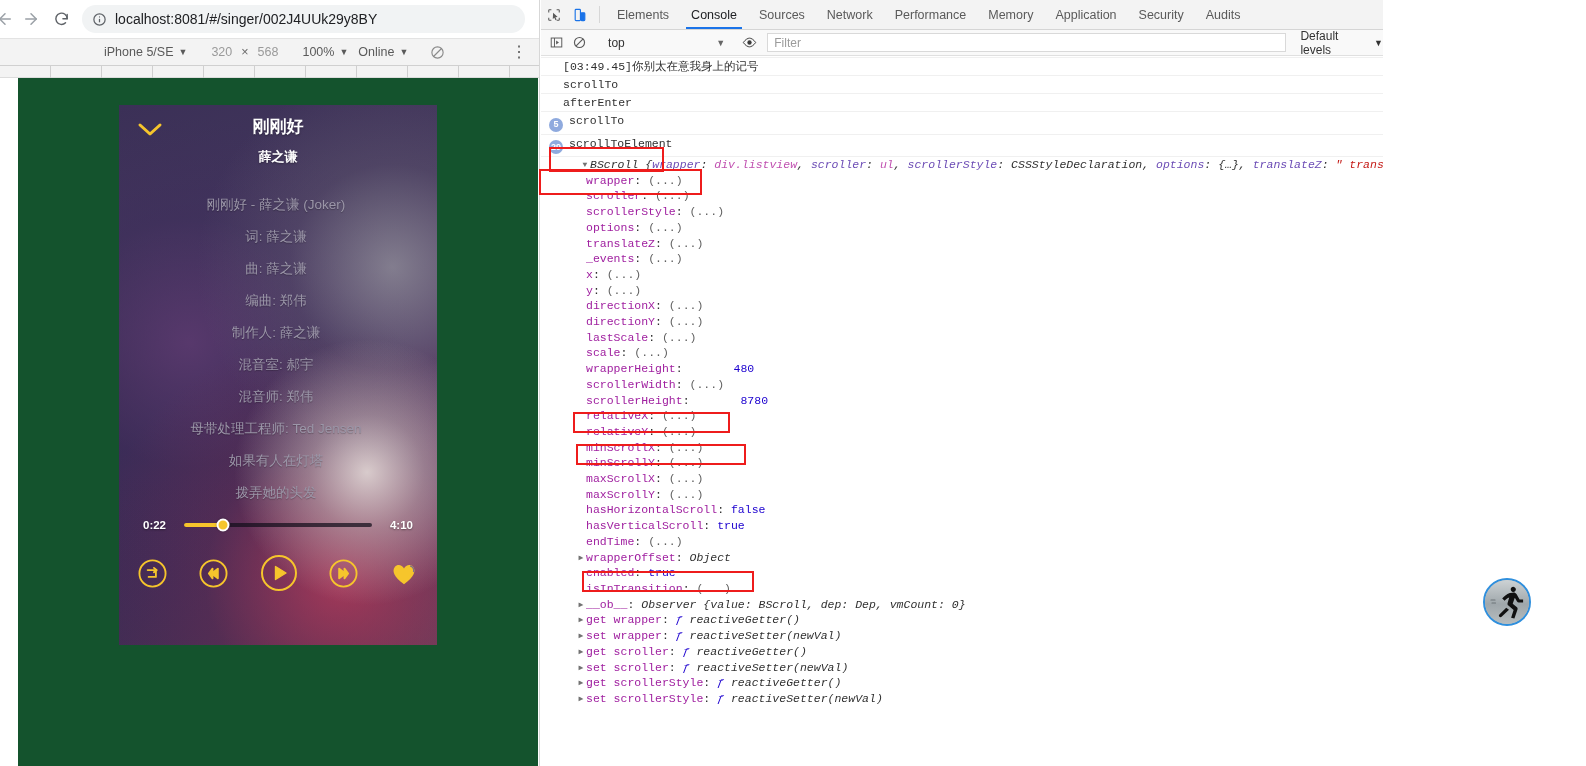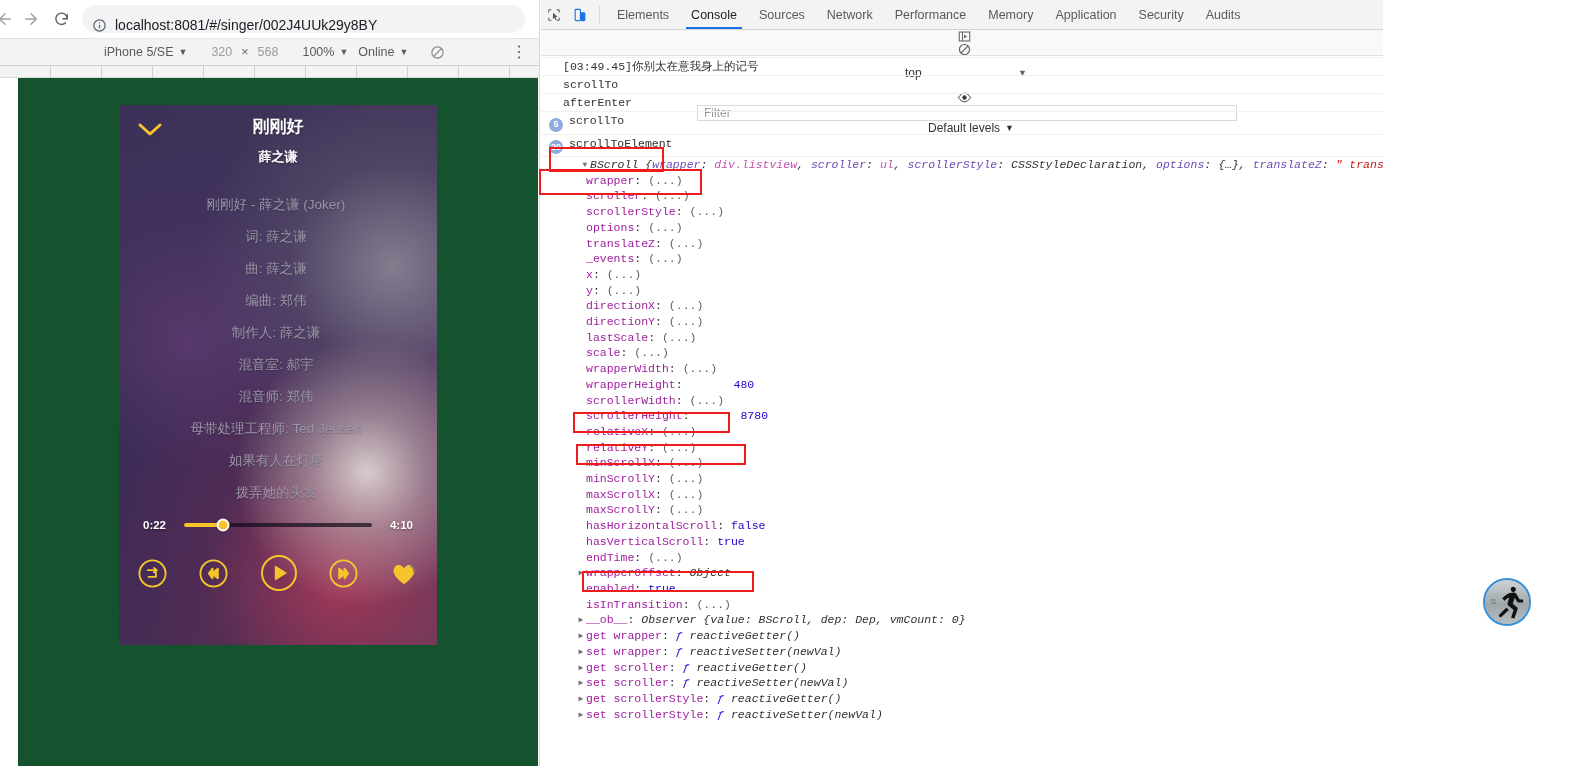--- a/index.html
+++ b/index.html
@@ -22,21 +22,21 @@
     background:#ffffff;
   }
   .nav-btn{
     width:30px; height:30px; display:flex; align-items:center; justify-content:center;
     color:#5f6368; flex:0 0 auto;
   }
   .nav-btn svg{ display:block; }
   #omnibox{
     flex:1 1 auto; height:28px; margin-left:6px; margin-right:8px;
     background:#f1f3f4; border-radius:14px;
-    display:flex; align-items:flex-end; padding:0 10px;
+    display:flex; align-items:center; padding:0 10px;
   }
   #omnibox .info-circle{ margin-right:8px; color:#5f6368; display:flex; }
   #omnibox .url{
     font-size:14px; color:#202124; white-space:nowrap; overflow:hidden;
     font-family:"Liberation Sans", sans-serif;
   }
 
   
   #device-toolbar{
     height:28px; background:#f3f3f3; border-top:1px solid #e3e3e3;
@@ -169,21 +169,20 @@
   .dt-tab.selected{ color:#202124; }
   .dt-tab.selected:after{
     content:""; position:absolute; left:6px; right:6px; bottom:0; height:2px;
     background:#1a73e8;
   }
 
   #dt-filterbar{
     height:26px; display:flex; align-items:center;
     border-bottom:1px solid #e0e0e0; background:#f9f9f9;
     padding-left:4px;
-    flex-direction:column;
   }
   .fb-icon{
     width:24px; height:24px; display:flex; align-items:center; justify-content:center;
     color:#5a5a5a;
   }
   #ctx-select{
     width:130px; height:19px; margin-left:4px; display:flex; align-items:center;
     font-family:"Liberation Sans", sans-serif; font-size:12px; color:#333;
     padding:0 4px; justify-content:space-between;
   }
@@ -503,21 +502,20 @@
           <div class="obj-line indent1"><span class="kname">scrollerStyle</span><span>: </span><span class="val-ellip">(...)</span></div>
           <div class="obj-line indent1"><span class="kname">options</span><span>: </span><span class="val-ellip">(...)</span></div>
           <div class="obj-line indent1"><span class="kname">translateZ</span><span>: </span><span class="val-ellip">(...)</span></div>
           <div class="obj-line indent1"><span class="kname">_events</span><span>: </span><span class="val-ellip">(...)</span></div>
           <div class="obj-line indent1"><span class="kname">x</span><span>: </span><span class="val-ellip">(...)</span></div>
           <div class="obj-line indent1"><span class="kname">y</span><span>: </span><span class="val-ellip">(...)</span></div>
           <div class="obj-line indent1"><span class="kname">directionX</span><span>: </span><span class="val-ellip">(...)</span></div>
           <div class="obj-line indent1"><span class="kname">directionY</span><span>: </span><span class="val-ellip">(...)</span></div>
           <div class="obj-line indent1"><span class="kname">lastScale</span><span>: </span><span class="val-ellip">(...)</span></div>
           <div class="obj-line indent1"><span class="kname">scale</span><span>: </span><span class="val-ellip">(...)</span></div>
-          <div class="obj-line indent1"><span class="kname">wrapperWidth</span><span>: </span><span class="val-ellip">(...)</span></div>
           <div class="obj-line indent1"><span class="kname">wrapperHeight</span><span>: </span><span class="val-num">480</span></div>
           <div class="obj-line indent1"><span class="kname">scrollerWidth</span><span>: </span><span class="val-ellip">(...)</span></div>
           <div class="obj-line indent1"><span class="kname">scrollerHeight</span><span>: </span><span class="val-num">8780</span></div>
           <div class="obj-line indent1"><span class="kname">relativeX</span><span>: </span><span class="val-ellip">(...)</span></div>
           <div class="obj-line indent1"><span class="kname">relativeY</span><span>: </span><span class="val-ellip">(...)</span></div>
           <div class="obj-line indent1"><span class="kname">minScrollX</span><span>: </span><span class="val-ellip">(...)</span></div>
           <div class="obj-line indent1"><span class="kname">minScrollY</span><span>: </span><span class="val-ellip">(...)</span></div>
           <div class="obj-line indent1"><span class="kname">maxScrollX</span><span>: </span><span class="val-ellip">(...)</span></div>
           <div class="obj-line indent1"><span class="kname">maxScrollY</span><span>: </span><span class="val-ellip">(...)</span></div>
           <div class="obj-line indent1"><span class="kname">hasHorizontalScroll</span><span>: </span><span class="val-bool">false</span></div>

